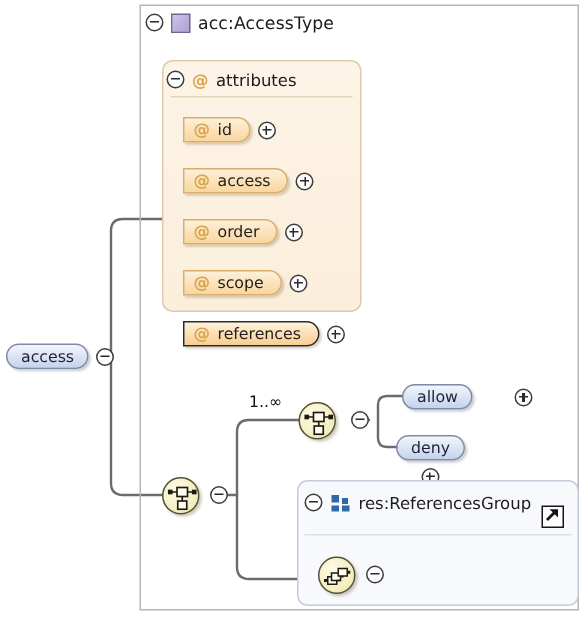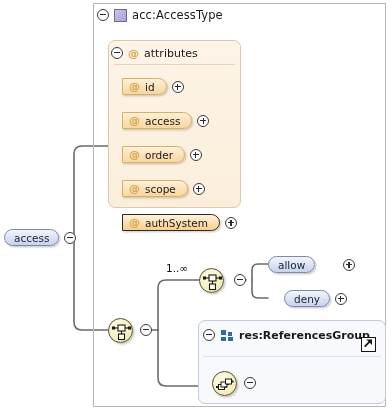--- a/index.html
+++ b/index.html
@@ -209,21 +209,20 @@
     left: 203px; top: 327px;
     display: flex;
     align-items: center;
     gap: 6px;
     height: 16px;
   }
   .group-title {
     font-size: 11px;
     color: #1a1a1a;
     white-space: nowrap;
-    font-weight: bold;
   }
   .group-icon {
     position: relative;
     width: 12px; height: 11px;
     flex: 0 0 auto;
   }
   .group-icon i {
     position: absolute;
     background: #2e6aa8;
     display: block;
@@ -326,21 +325,21 @@
     <span class="attr-pill">
       <span class="at-sign">@</span>
       <span class="attr-name">scope</span>
     </span>
     <span class="ctrl plus"></span>
   </div>
 
   <div class="attr-row" style="left:122px; top:214px;">
     <span class="attr-pill selected">
       <span class="at-sign">@</span>
-      <span class="attr-name">authSystem</span>
+      <span class="attr-name">references</span>
     </span>
     <span class="ctrl plus"></span>
   </div>
 
   <div class="comp" style="left:108px; top:318px;">
     <svg width="25" height="25" viewBox="0 0 25 25">
       <g stroke="#1d1a10" stroke-width="1.1" fill="#fffdf2">
         <line x1="4.5" y1="9" x2="20.5" y2="9"></line>
         <line x1="12.5" y1="9" x2="12.5" y2="16"></line>
         <rect x="9" y="6" width="7" height="6"></rect>
@@ -368,21 +367,21 @@
   </div>
   <span class="ctrl abs" style="left:234px; top:274px;"></span>
 
   <div class="elem-row" style="left:268px; top:256px;gap:28px;">
     <span class="elem-pill">
       <span class="elem-name">allow</span>
     </span>
     <span class="ctrl plus"></span>
   </div>
 
-  <div class="elem-row" style="left:284px; top:290px;">
+  <div class="elem-row" style="left:264px; top:290px;flex-direction:column;">
     <span class="elem-pill">
       <span class="elem-name">deny</span>
     </span>
     <span class="ctrl plus"></span>
   </div>
 
   <div class="group-box"></div>
   <div class="group-head">
     <span class="ctrl"></span>
     <span class="group-icon">

